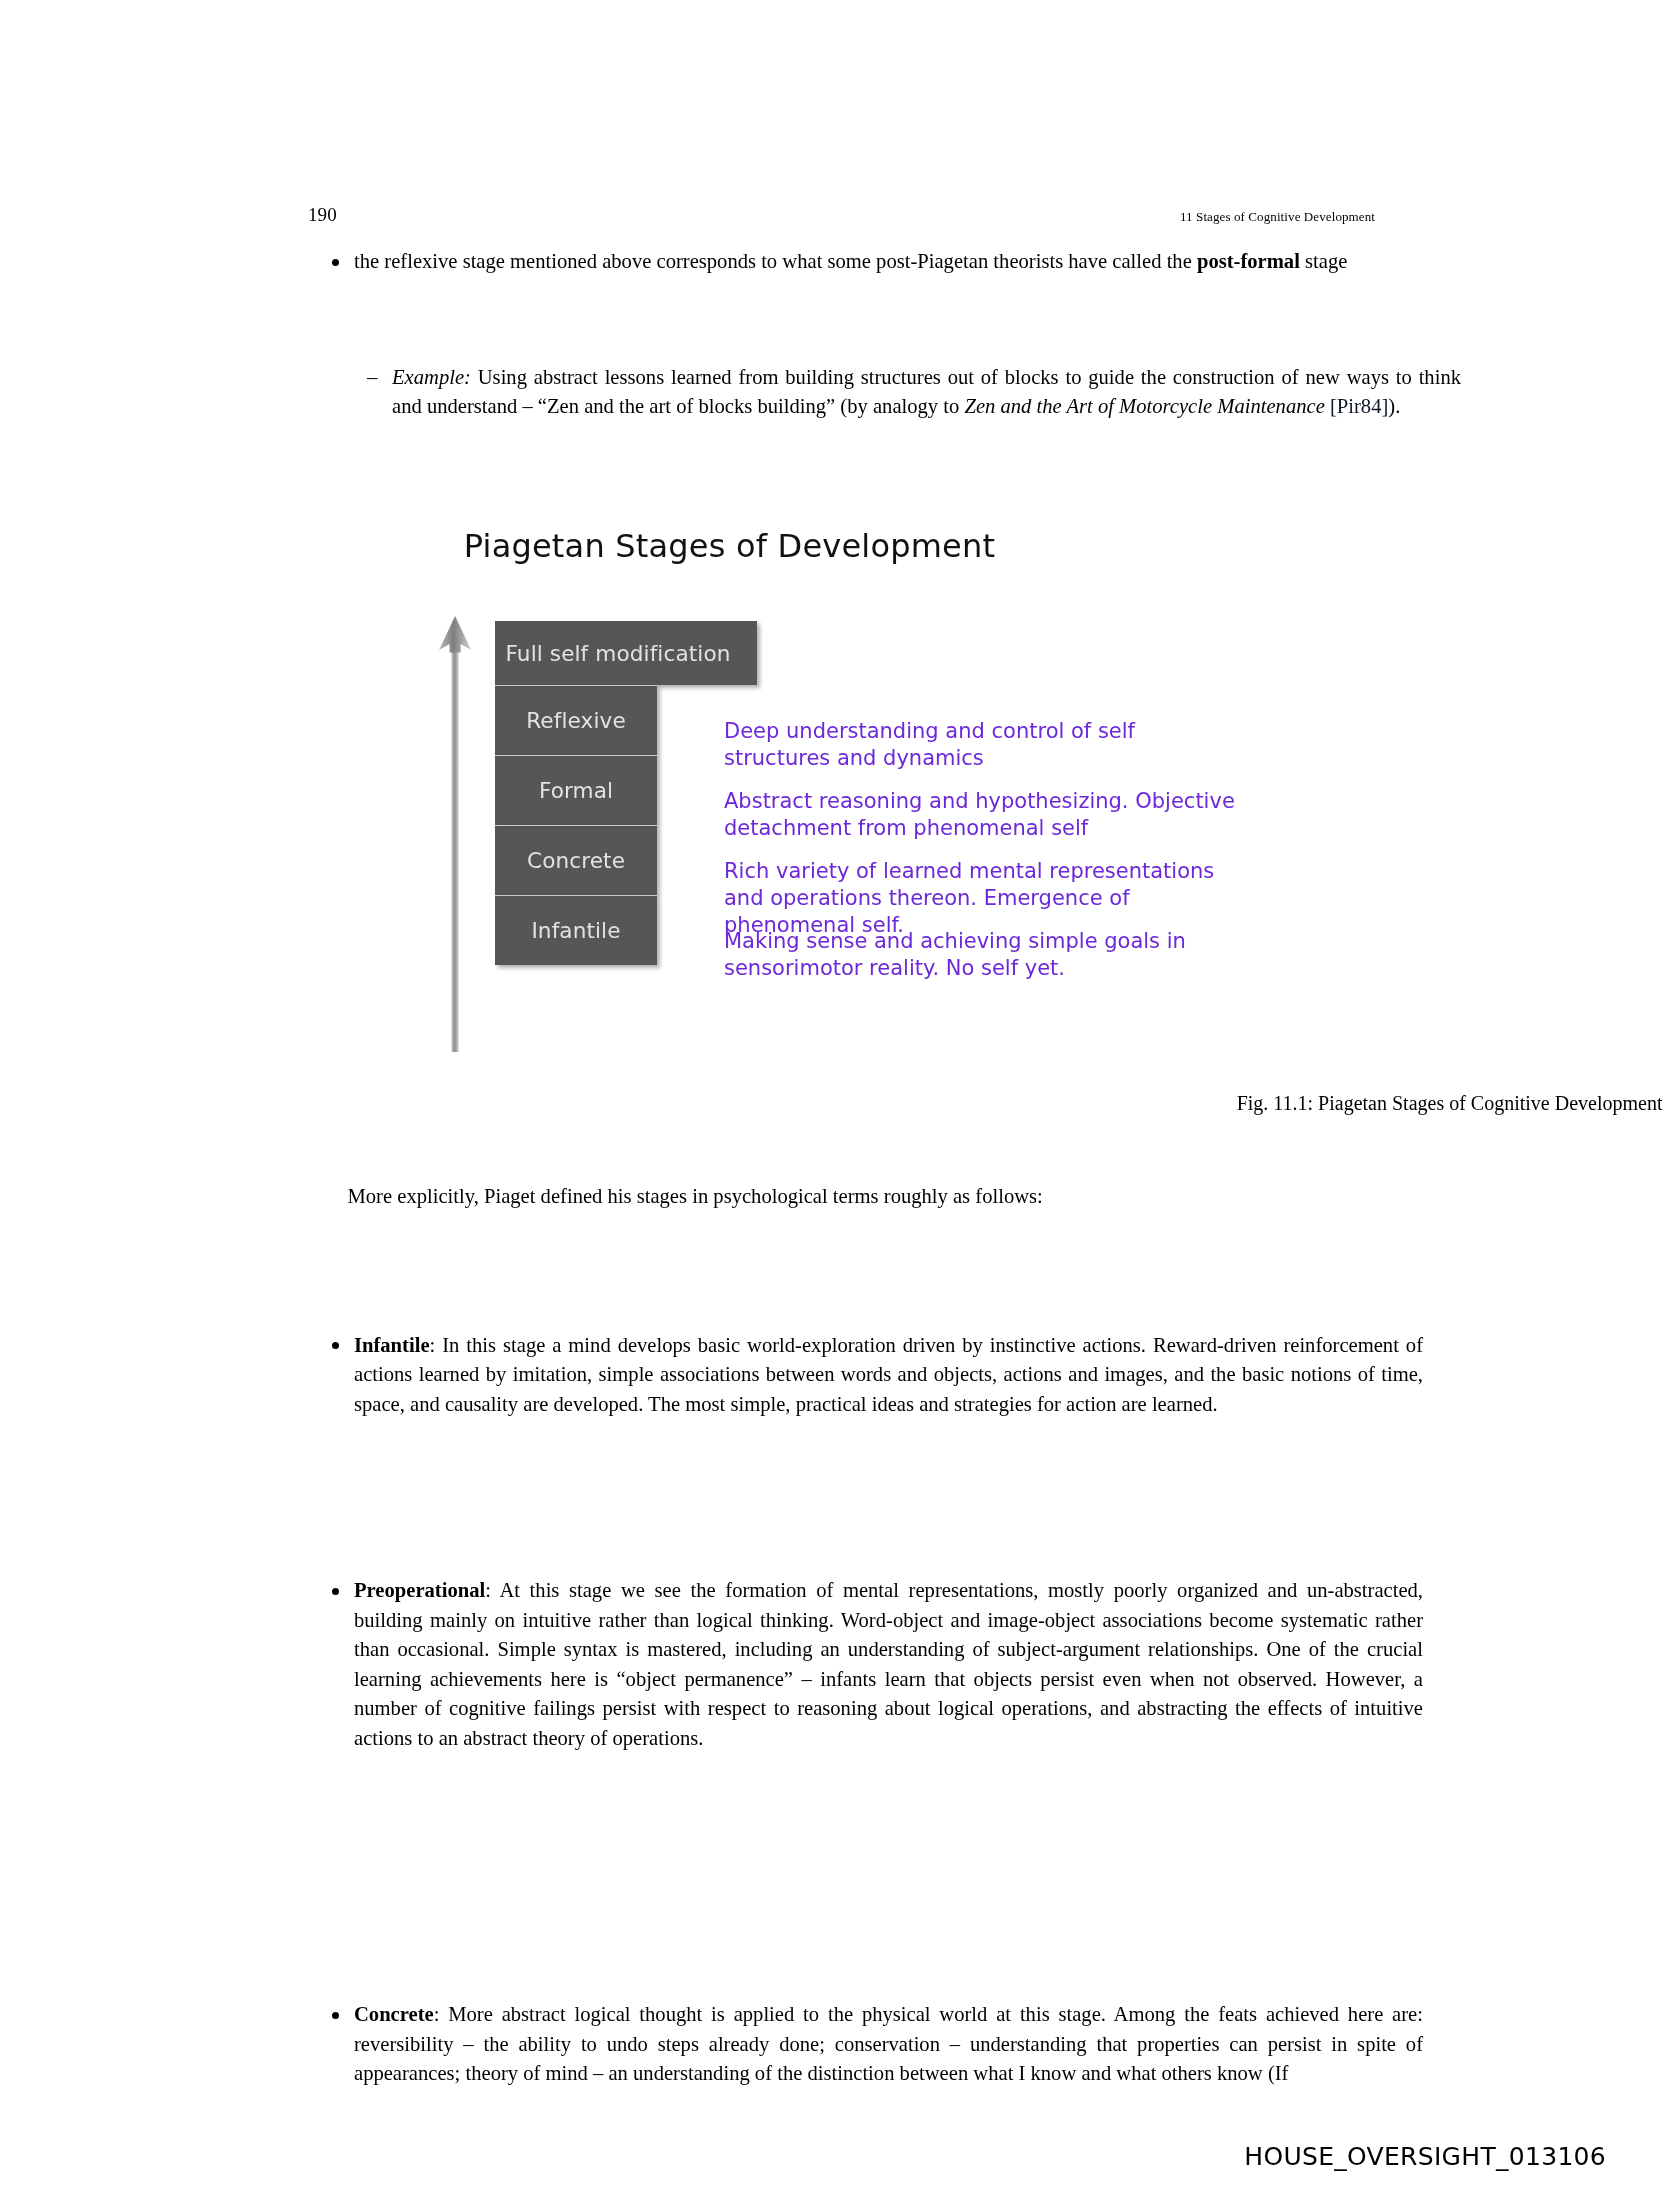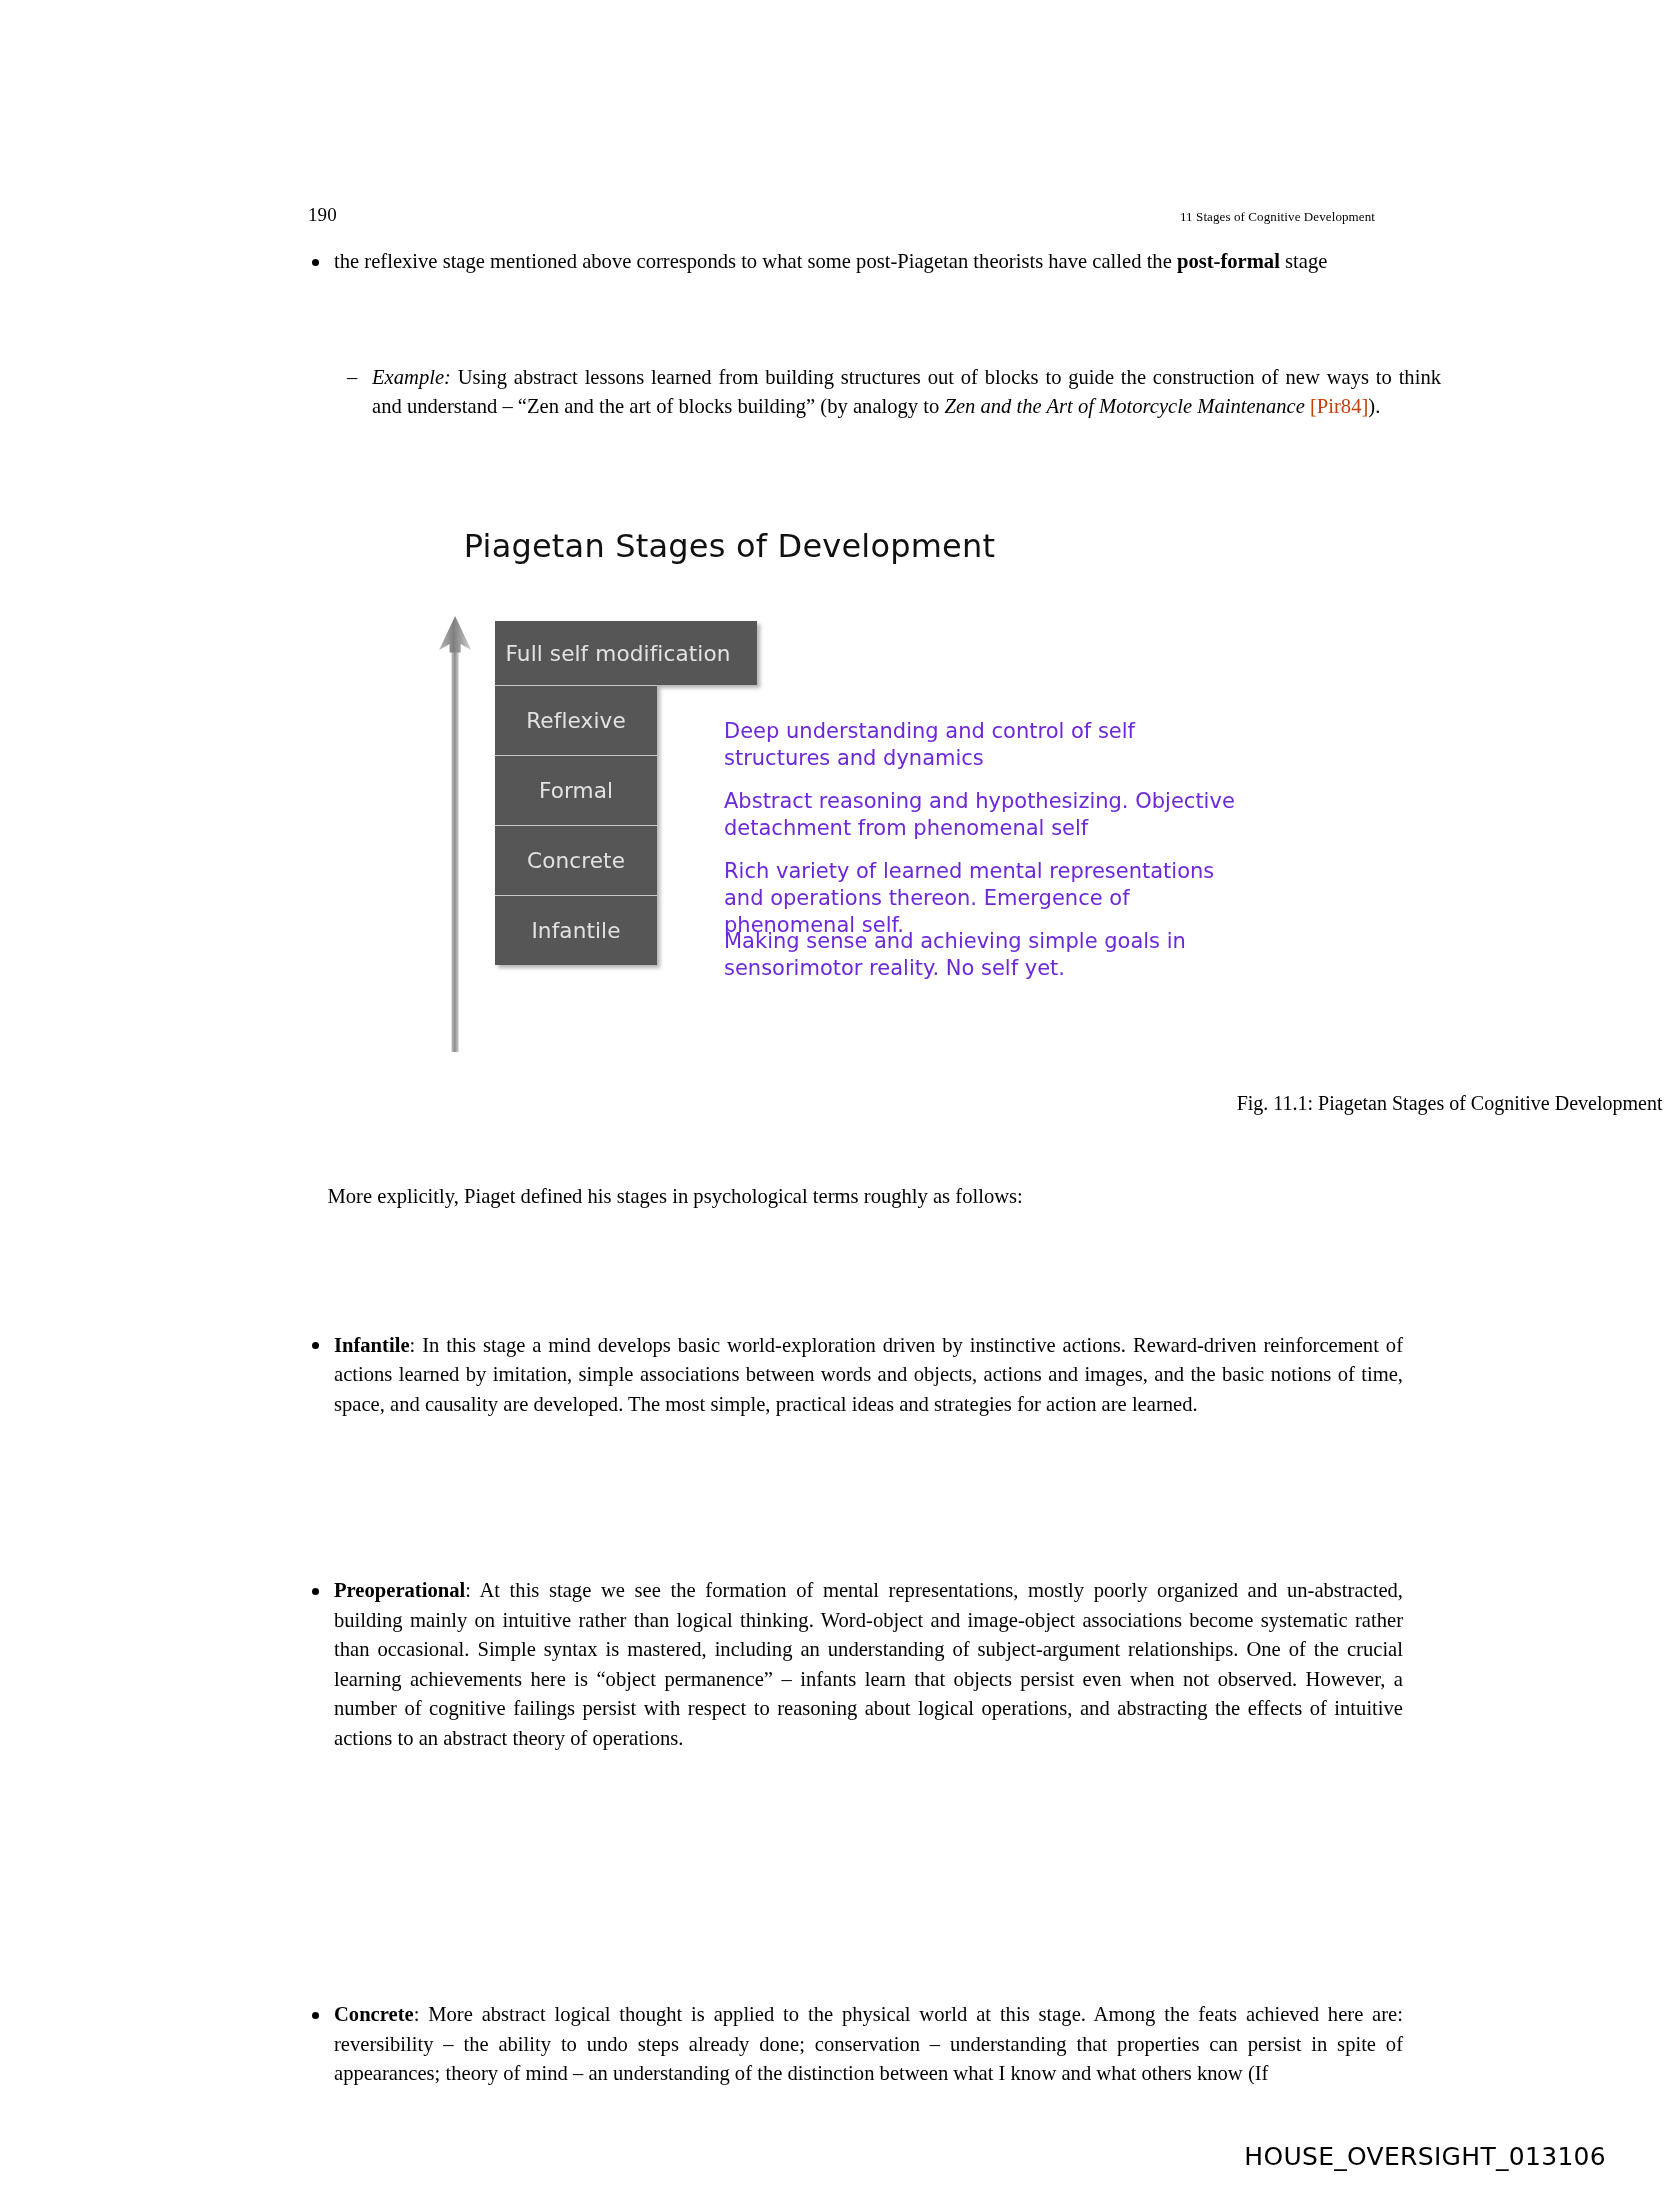--- a/index.html
+++ b/index.html
@@ -34,21 +34,21 @@
     align-items: baseline;
     font-size: 17.7px;
     letter-spacing: 0.1px;
   }
   .runhead .folio { font-size: 19px; }
   .runhead .chapter { font-size: 13px; }
 
   
   .textcol {
     position: absolute;
-    left: 300px;
+    left: 320px;
     width: 1069px;
     font-size: 20.6px;
     line-height: 29.5px;
     text-align: justify;
   }
   .bullet-row {
     position: relative;
     padding-left: 34px;
     margin-bottom: 0;
   }
@@ -67,21 +67,21 @@
     text-align: justify;
   }
   .dash-row > .dash {
     position: absolute;
     left: 47px;
     top: 0;
     font-size: 20.6px;
   }
   .b { font-weight: bold; }
   .it { font-style: italic; }
-  .cite { color: #c2410c; }
+  .cite { color: #0f172a; }
 
   #top-bullet { top: 247px; }
   #top-example { top: 333px; }
 
   
   .figure-title {
     position: absolute;
     top: 527px;
     left: 0;
     width: 1669px;

